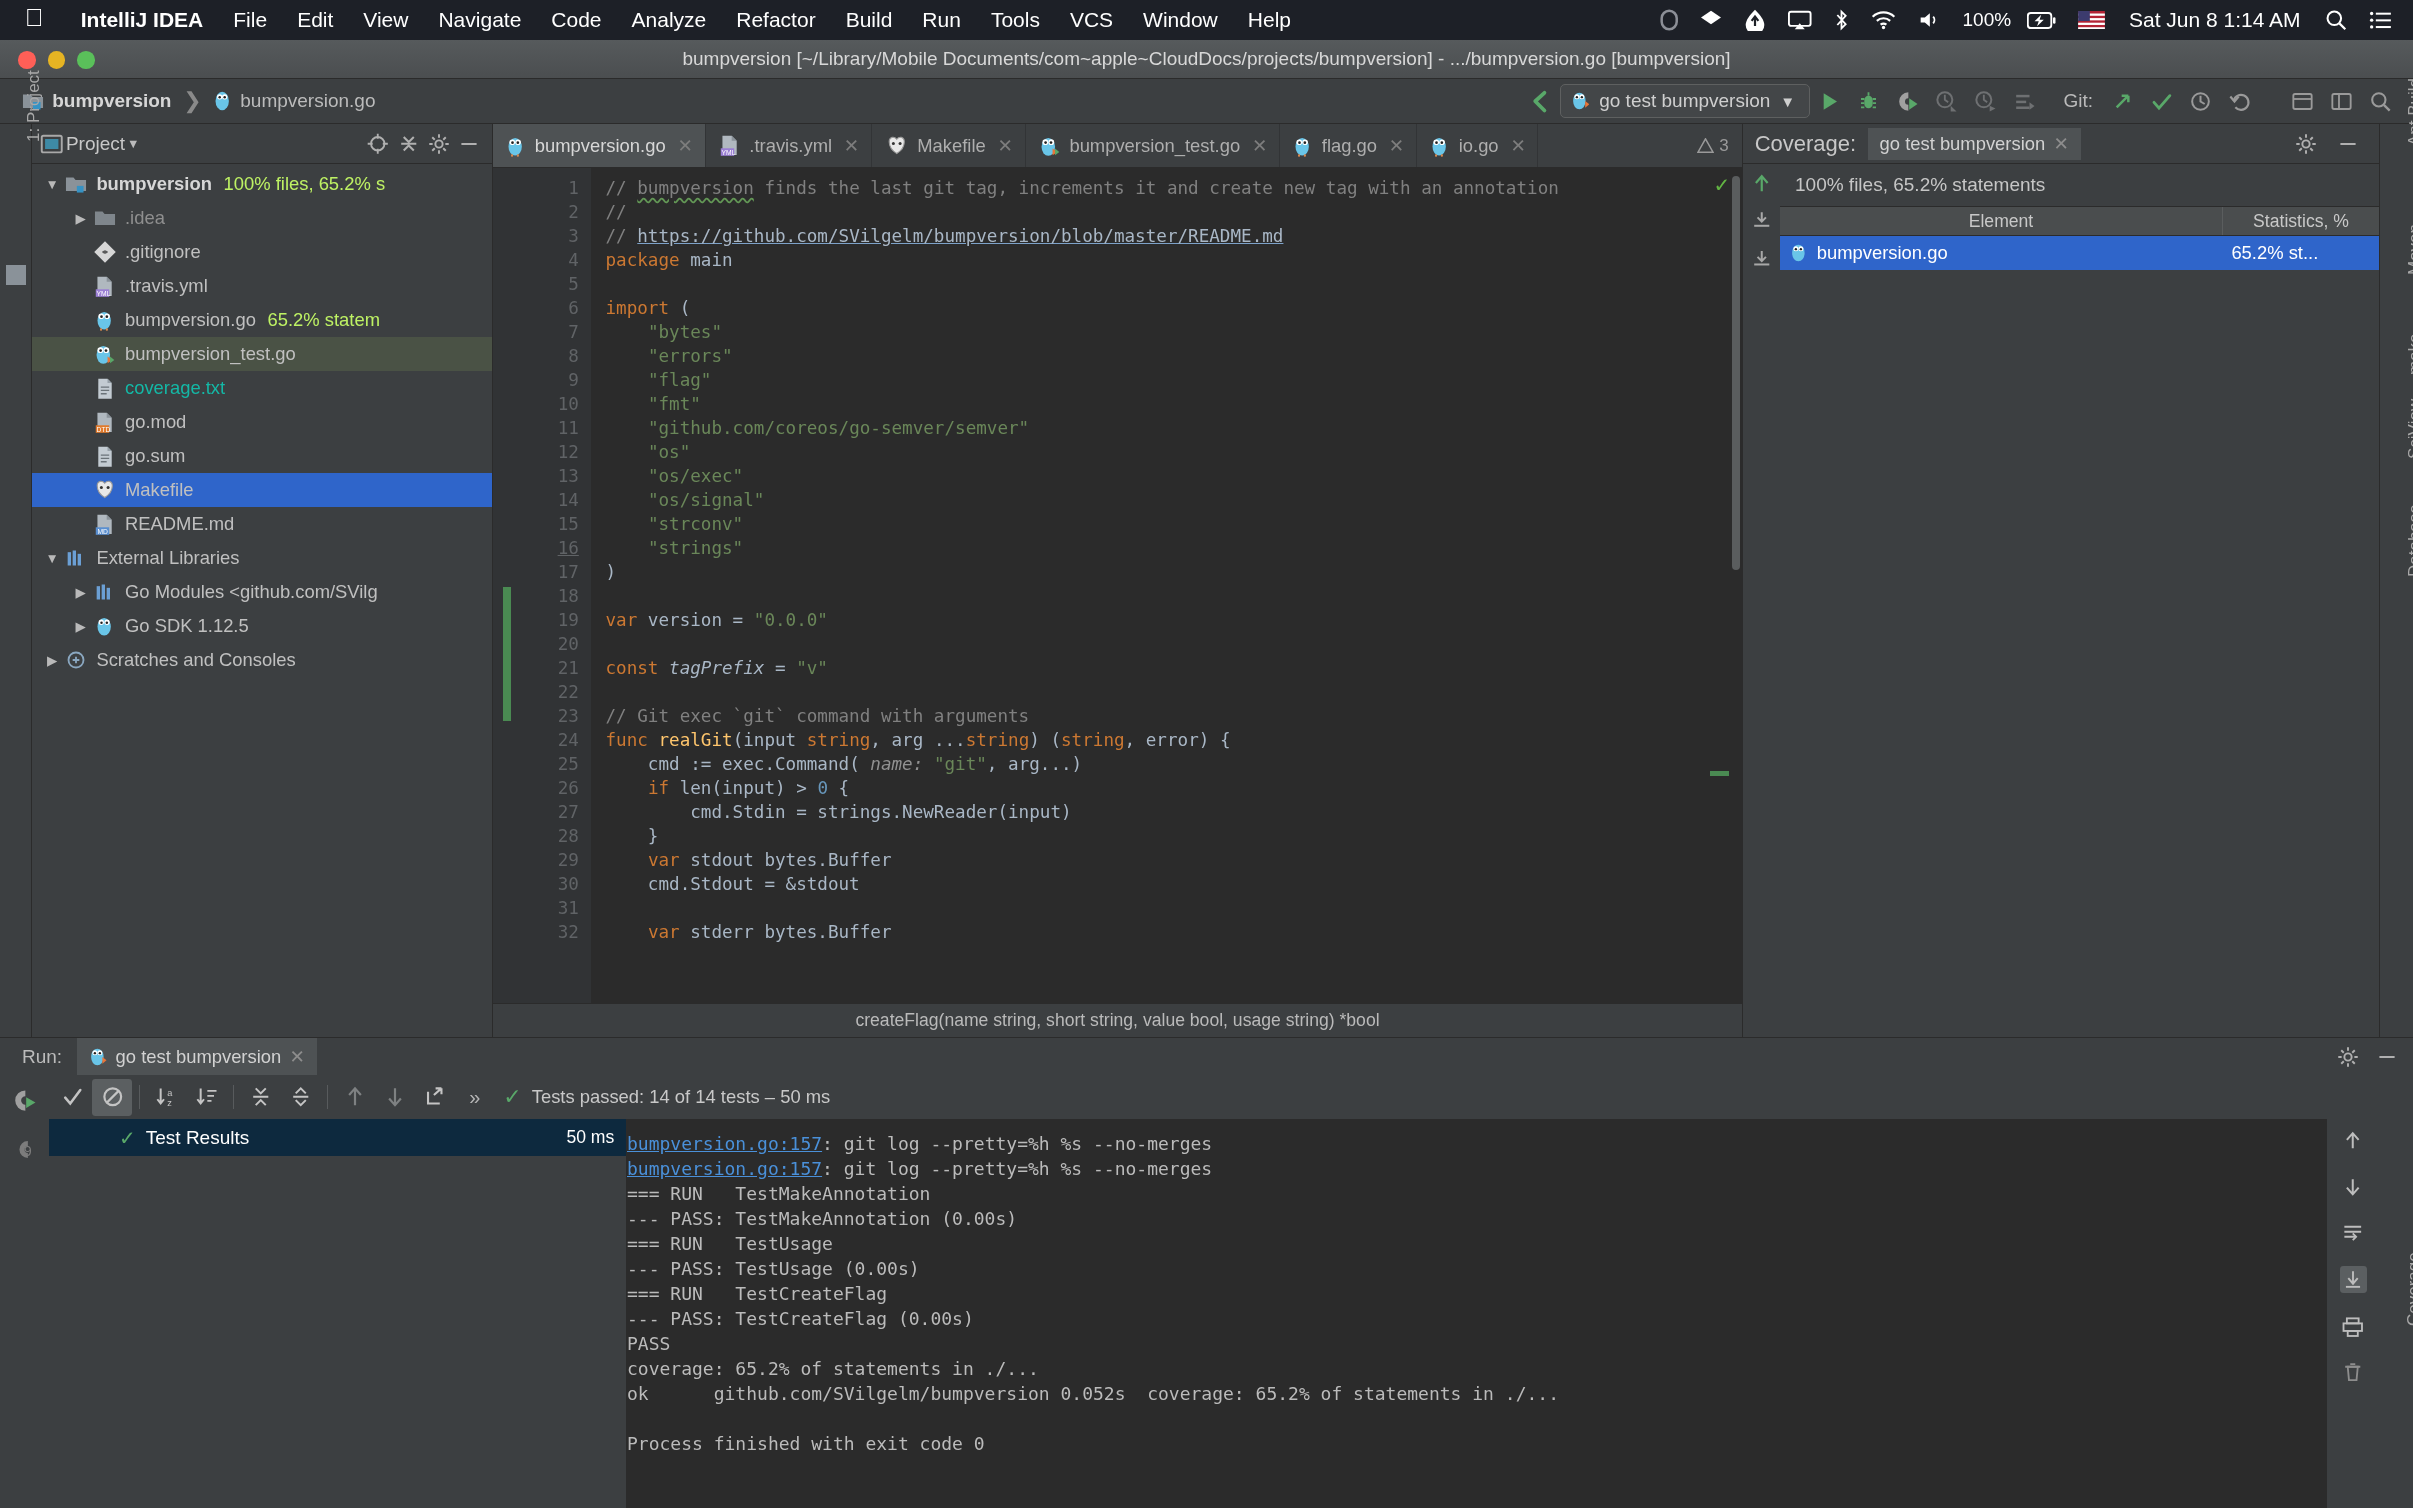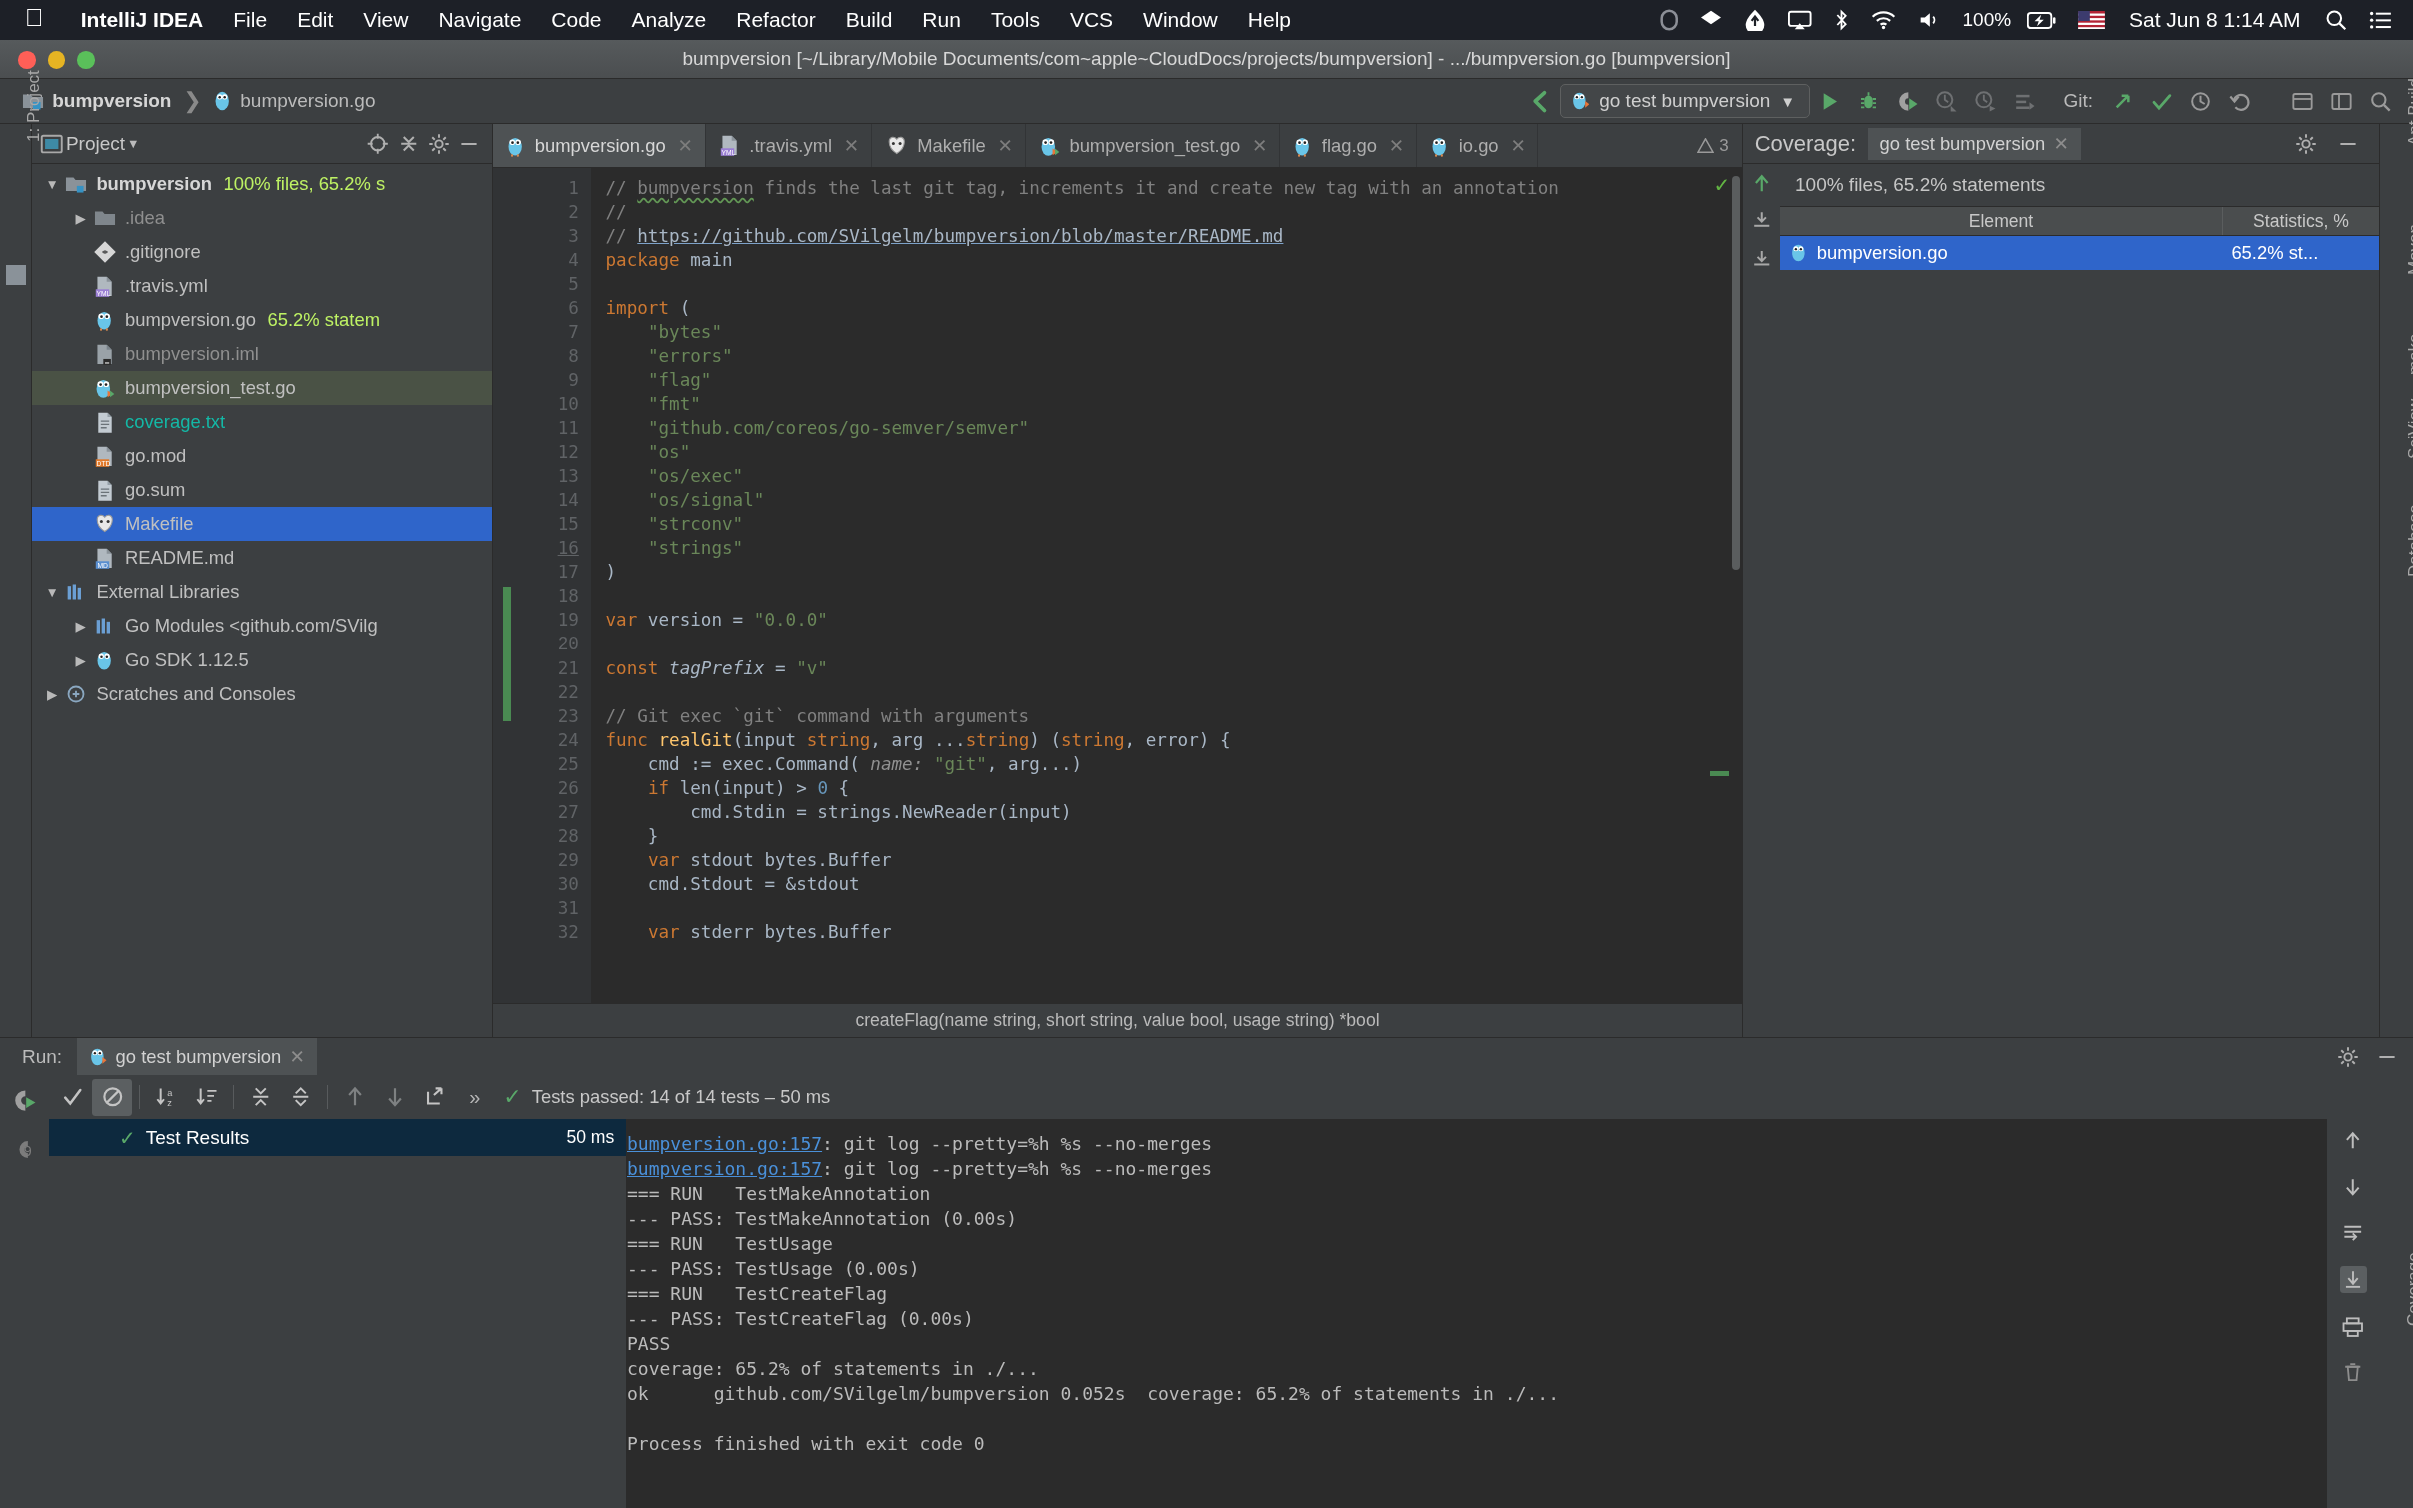--- a/index.html
+++ b/index.html
@@ -504,34 +504,20 @@
                   <circle cx="7.8" cy="9" r="1.6" fill="#222"></circle>
                   <circle cx="14.2" cy="9" r="1.6" fill="#222"></circle>
                   <rect x="6" y="23" width="2.5" height="3" rx="1" fill="#d8894f"></rect>
                   <rect x="13" y="23" width="2.5" height="3" rx="1" fill="#d8894f"></rect>
                 </svg>
               </span>
             </span>
             <span class="nm">bumpversion.go</span>
             <span class="extra">65.2% statem</span>
           </div>
-          <div class="row dim" style="padding-left: 37px;">
-            <span class="arrow"></span>
-            <span class="ico">
-              <span>
-                <svg width="22" height="23.5" viewBox="0 0 26 28">
-                  <path d="M4 2 h11 l6 6 v17 H4 Z" fill="#9aa2a8"></path>
-                  <path d="M15 2 v6 h6" fill="#79828a"></path>
-                  <rect x="11" y="19" width="9" height="7" fill="#2b2b2b"></rect>
-                  <rect x="13" y="23" width="5" height="1.6" fill="#d0d0d0"></rect>
-                </svg>
-              </span>
-            </span>
-            <span class="nm">bumpversion.iml</span>
-          </div>
           <div class="row sel-green" style="padding-left: 37px;">
             <span class="arrow"></span>
             <span class="ico">
               <span>
                 <svg width="22" height="22" viewBox="0 0 26 26">
                   <ellipse cx="11" cy="14" rx="8" ry="10.5" fill="#69c5e8"></ellipse>
                   <circle cx="7.5" cy="8.5" r="3.4" fill="#fff"></circle>
                   <circle cx="14.5" cy="8.5" r="3.4" fill="#fff"></circle>
                   <circle cx="7.8" cy="9" r="1.6" fill="#222"></circle>
                   <circle cx="14.2" cy="9" r="1.6" fill="#222"></circle>
@@ -765,21 +751,21 @@
             <div style="padding-right: 11.7px;">10</div>
             <div style="padding-right: 11.7px;">11</div>
             <div style="padding-right: 11.7px;">12</div>
             <div style="padding-right: 11.7px;">13</div>
             <div style="padding-right: 11.7px;">14</div>
             <div style="padding-right: 11.7px;">15</div>
             <div style="padding-right: 11.7px; text-decoration: underline;">16</div>
             <div style="padding-right: 11.7px;">17</div>
             <div style="padding-right: 11.7px;">18</div>
             <div style="padding-right: 11.7px;">19</div>
-            <div style="padding-right: 11.7px; font-family: Liberation Mono, monospace;">20</div>
+            <div style="padding-right: 11.7px;">20</div>
             <div style="padding-right: 11.7px;">21</div>
             <div style="padding-right: 11.7px;">22</div>
             <div style="padding-right: 11.7px;">23</div>
             <div style="padding-right: 11.7px;">24</div>
             <div style="padding-right: 11.7px;">25</div>
             <div style="padding-right: 11.7px;">26</div>
             <div style="padding-right: 11.7px;">27</div>
             <div style="padding-right: 11.7px;">28</div>
             <div style="padding-right: 11.7px;">29</div>
             <div style="padding-right: 11.7px;">30</div>

